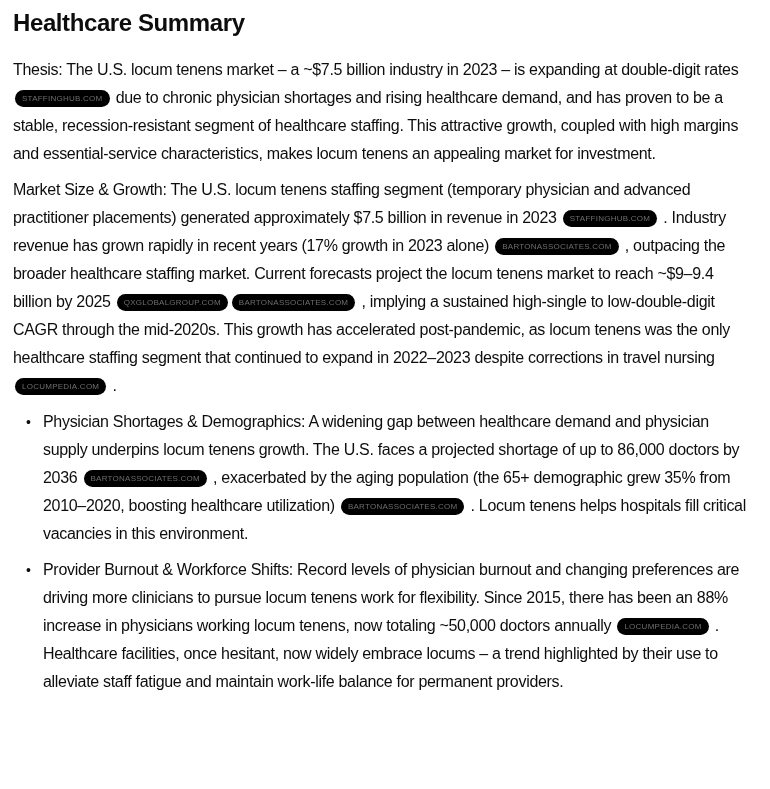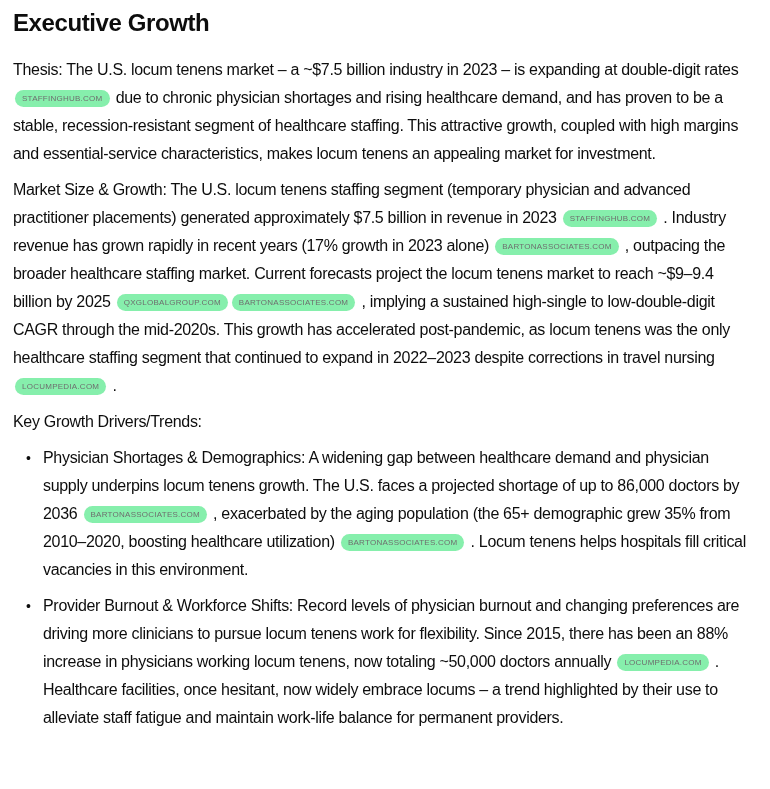--- a/index.html
+++ b/index.html
@@ -43,45 +43,44 @@
     position: absolute;
     left: -17px;
     top: 0;
     font-size: 14px;
     line-height: 28px;
     color: #0d0d0d;
   }
   strong { font-weight: 400; }
   .cite-pill {
     display: inline-block;
-    background: #86efac;
+    background: #000000;
     color: #6e6e6e;
     font-size: 8px;
     line-height: 9px;
     font-weight: 400;
     letter-spacing: 0.25px;
     padding: 4px 7px;
     border-radius: 9px;
     vertical-align: 2px;
     margin: 0 2px;
     white-space: nowrap;
     cursor: pointer;
   }
 </style>
 </head>
 <body>
 
 <div class="doc">
-  <h1 class="page-title">Executive Growth</h1>
+  <h1 class="page-title">Healthcare Summary</h1>
 
   <p class="body-para"><strong>Thesis:</strong><span> The U.S. locum tenens market – a ~$7.5 billion industry in 2023 – is expanding at double-digit rates </span><span class="cite-pill">STAFFINGHUB.COM</span><span> due to chronic physician shortages and rising healthcare demand, and has proven to be a stable, recession-resistant segment of healthcare staffing. This attractive growth, coupled with high margins and essential-service characteristics, makes locum tenens an appealing market for investment.</span></p>
 
   <p class="body-para"><strong>Market Size &amp; Growth:</strong><span> The U.S. locum tenens staffing segment (temporary physician and advanced practitioner placements) generated approximately </span><strong>$7.5 billion in revenue in 2023</strong><span> </span><span class="cite-pill">STAFFINGHUB.COM</span><span> . Industry revenue has grown rapidly in recent years (17% growth in 2023 alone) </span><span class="cite-pill">BARTONASSOCIATES.COM</span><span> , outpacing the broader healthcare staffing market. Current forecasts project the locum tenens market to reach </span><strong>~$9–9.4 billion by 2025</strong><span> </span><span class="cite-pill">QXGLOBALGROUP.COM</span><span class="cite-pill">BARTONASSOCIATES.COM</span><span> , implying a sustained high-single to low-double-digit CAGR through the mid-2020s. This growth has accelerated post-pandemic, as locum tenens was the </span><strong>only</strong><span> healthcare staffing segment that continued to expand in 2022–2023 despite corrections in travel nursing </span><span class="cite-pill">LOCUMPEDIA.COM</span><span> .</span></p>
 
-  <p class="body-para"><strong>Key Growth Drivers/Trends:</strong></p>
 
   <ul class="driver-list">
     <li>
       <span class="bullet-dot">•</span>
       <span><strong>Physician Shortages &amp; Demographics:</strong><span> A widening gap between healthcare demand and physician supply underpins locum tenens growth. The U.S. faces a projected shortage of up to </span><strong>86,000 doctors by 2036</strong><span> </span><span class="cite-pill">BARTONASSOCIATES.COM</span><span> , exacerbated by the aging population (the 65+ demographic grew 35% from 2010–2020, boosting healthcare utilization) </span><span class="cite-pill">BARTONASSOCIATES.COM</span><span> . Locum tenens helps hospitals fill critical vacancies in this environment.</span></span>
     </li>
     <li>
       <span class="bullet-dot">•</span>
       <span><strong>Provider Burnout &amp; Workforce Shifts:</strong><span> Record levels of physician burnout and changing preferences are driving more clinicians to pursue locum tenens work for flexibility. Since 2015, there has been an </span><strong>88% increase in physicians working locum tenens</strong><span>, now totaling ~50,000 doctors annually </span><span class="cite-pill">LOCUMPEDIA.COM</span><span> . Healthcare facilities, once hesitant, now widely embrace locums – a trend highlighted by their use to alleviate staff fatigue and maintain work-life balance for permanent providers.</span></span>
     </li>

